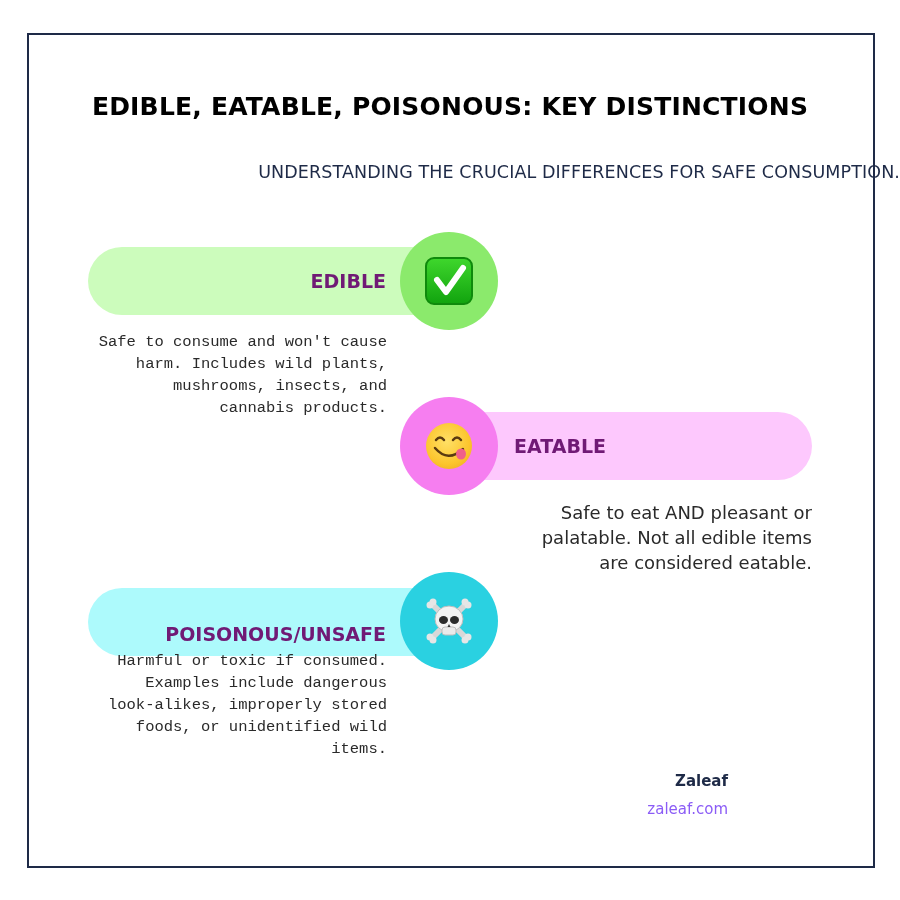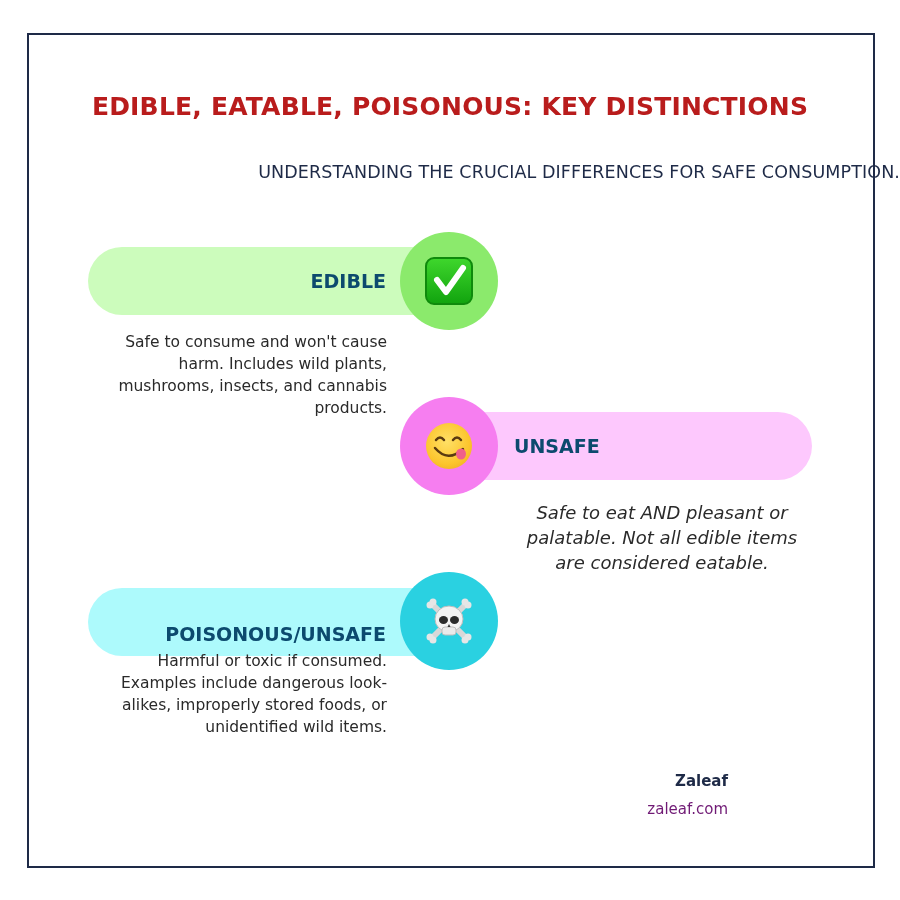--- a/index.html
+++ b/index.html
@@ -26,21 +26,21 @@
     .title {
       position: absolute;
       left: 0;
       top: 92px;
       width: 900px;
       text-align: center;
       font-family: "DejaVu Sans", sans-serif;
       font-weight: bold;
       font-size: 25px;
       letter-spacing: 0.2px;
-      color: #b91c1c;
+      color: #000000;
     }
     .subtitle {
       position: absolute;
       left: 0;
       top: 162px;
       width: 900px;
       text-align: right;
       font-family: "DejaVu Sans", sans-serif;
       font-size: 17.5px;
       color: #1e2a47;
@@ -49,41 +49,41 @@
     .pill {
       position: absolute;
       height: 68px;
       border-radius: 34px;
     }
     .pill-label {
       position: absolute;
       font-family: "DejaVu Sans", sans-serif;
       font-weight: bold;
       font-size: 19px;
-      color: #0c4a6e;
+      color: #701a75;
       white-space: nowrap;
     }
     .circle {
       position: absolute;
       width: 98px;
       height: 98px;
       border-radius: 50%;
       display: flex;
       align-items: center;
       justify-content: center;
     }
     .desc {
       position: absolute;
       font-family: "DejaVu Sans", sans-serif;
       font-size: 15.5px;
       line-height: 22px;
       color: #2a2a2a;
     }
-    .desc.right { text-align: right; }
-    .desc.left { text-align: center; font-style: italic; }
+    .desc.right { text-align: right; font-family: Liberation Mono, monospace; }
+    .desc.left { text-align: right; }
     .desc.big { font-size: 18px; line-height: 25px; }
 
     
     #pill-edible { left: 88px; top: 247px; width: 360px; background: #ccfcbc; }
     #label-edible { right: 514px; top: 270px; }
     #circle-edible { left: 400px; top: 232px; background: #8bea6c; }
     #desc-edible { left: 95px; top: 331px; width: 292px; }
 
     
     #pill-eatable { left: 450px; top: 412px; width: 362px; background: #fdc8fd; }
@@ -130,21 +130,21 @@
       color: #1e2a47;
       text-align: right;
       margin-left: 48px;
     }
     .brand-url {
       position: absolute;
       right: 172px;
       top: 800px;
       font-family: "DejaVu Sans", sans-serif;
       font-size: 15px;
-      color: #701a75;
+      color: #8b5cf6;
       text-align: right;
     }
   </style>
 </head>
 <body>
 
 <div class="frame"></div>
 
 <div class="title">EDIBLE, EATABLE, POISONOUS: KEY DISTINCTIONS</div>
 <div class="subtitle">UNDERSTANDING THE CRUCIAL DIFFERENCES FOR SAFE CONSUMPTION.</div>
@@ -154,21 +154,21 @@
 <div class="circle" id="circle-edible">
   <div class="check-box">
     <svg width="34" height="34" viewBox="0 0 34 34">
       <path d="M4 16 L13 28 L30 4" fill="none" stroke="#ffffff" stroke-width="6" stroke-linecap="round" stroke-linejoin="round"></path>
     </svg>
   </div>
 </div>
 <div class="desc right" id="desc-edible">Safe to consume and won't cause harm. Includes wild plants, mushrooms, insects, and cannabis products.</div>
 
 <div class="pill" id="pill-eatable"></div>
-<div class="pill-label" id="label-eatable">UNSAFE</div>
+<div class="pill-label" id="label-eatable">EATABLE</div>
 <div class="circle" id="circle-eatable">
   <div class="smiley">
     <svg width="46" height="46" viewBox="0 0 46 46">
       <path d="M10 17 Q14 12 18 17" fill="none" stroke="#5a3a10" stroke-width="2.5" stroke-linecap="round"></path>
       <path d="M27 17 Q31 12 35 17" fill="none" stroke="#5a3a10" stroke-width="2.5" stroke-linecap="round"></path>
       <path d="M9 25 Q22 40 37 26" fill="none" stroke="#5a3a10" stroke-width="2.5" stroke-linecap="round"></path>
       <ellipse cx="35" cy="31" rx="5" ry="5.5" fill="#f0608a"></ellipse>
     </svg>
   </div>
 </div>

